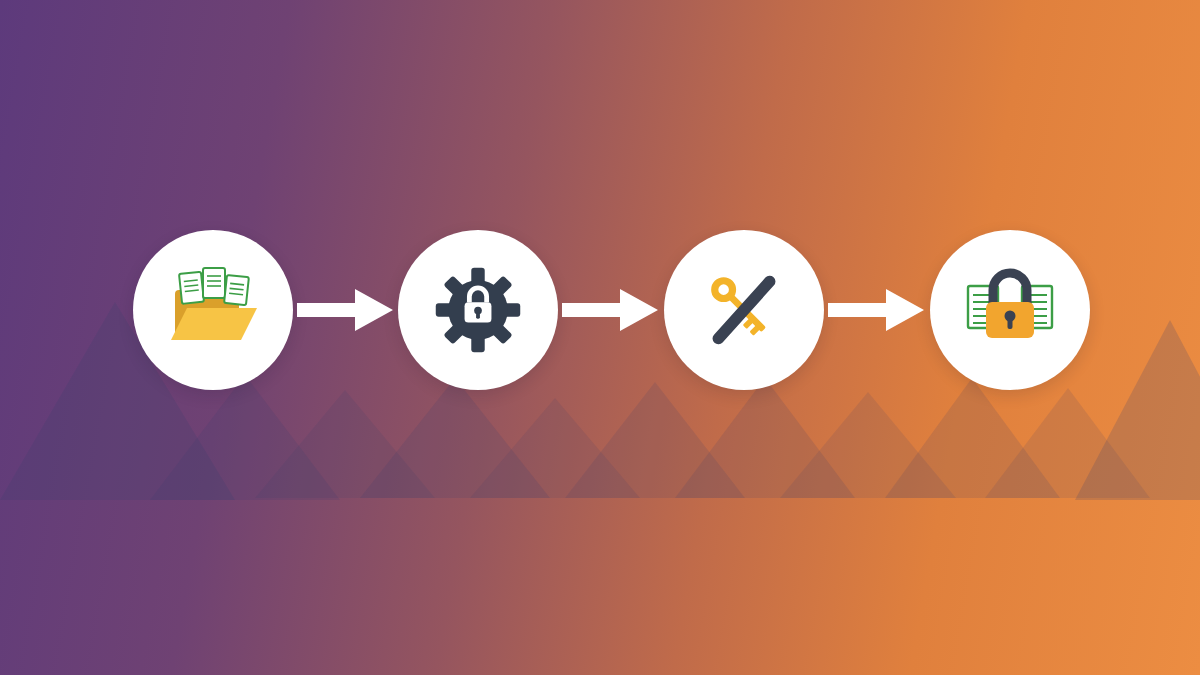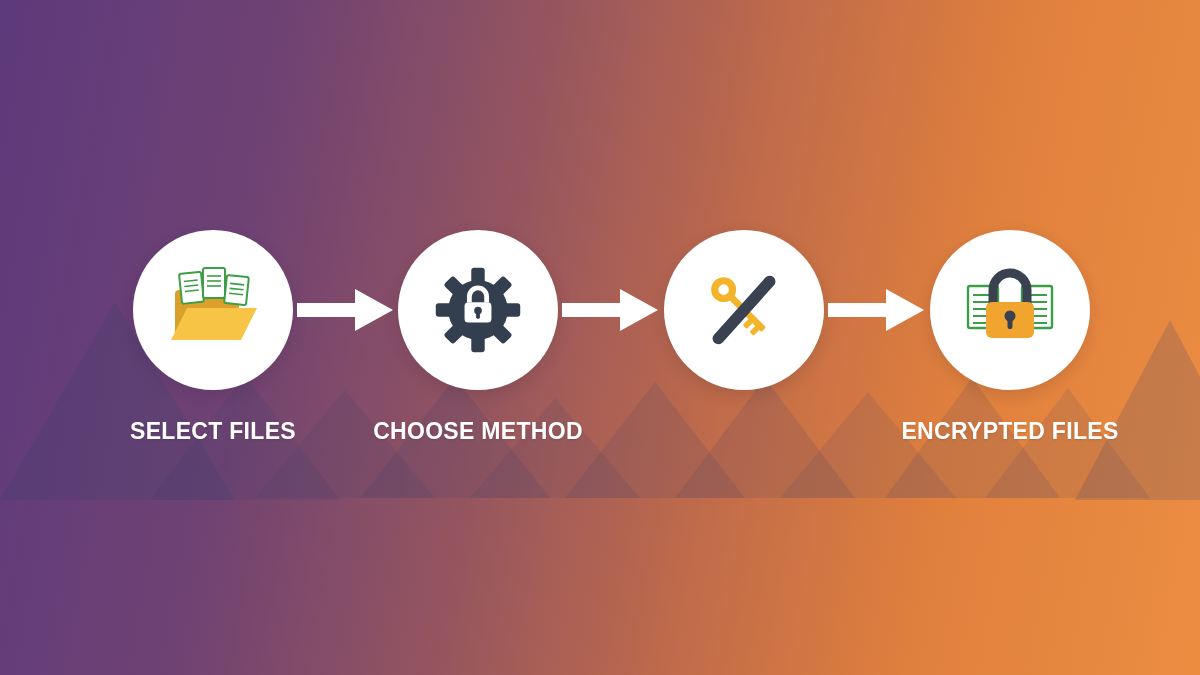--- a/index.html
+++ b/index.html
@@ -181,17 +181,14 @@
   <svg class="flow-arrow arrow-1" viewBox="0 0 96 42">
     <polygon points="0,14 58,14 58,0 96,21 58,42 58,28 0,28" fill="#ffffff"></polygon>
   </svg>
   <svg class="flow-arrow arrow-2" viewBox="0 0 96 42">
     <polygon points="0,14 58,14 58,0 96,21 58,42 58,28 0,28" fill="#ffffff"></polygon>
   </svg>
   <svg class="flow-arrow arrow-3" viewBox="0 0 96 42">
     <polygon points="0,14 58,14 58,0 96,21 58,42 58,28 0,28" fill="#ffffff"></polygon>
   </svg>
 
-  <div class="step-label label-1">SELECT FILES</div>
-  <div class="step-label label-2">CHOOSE METHOD</div>
-  <div class="step-label label-4">ENCRYPTED FILES</div>
 
 </div>
 
 </body></html>

